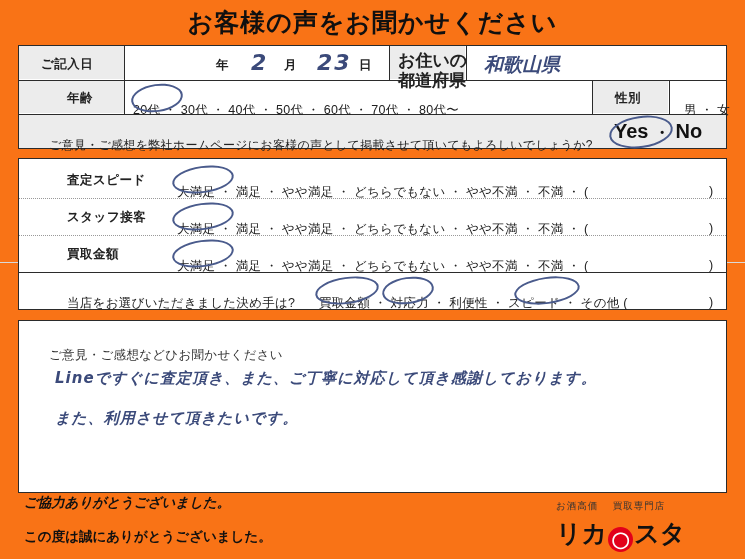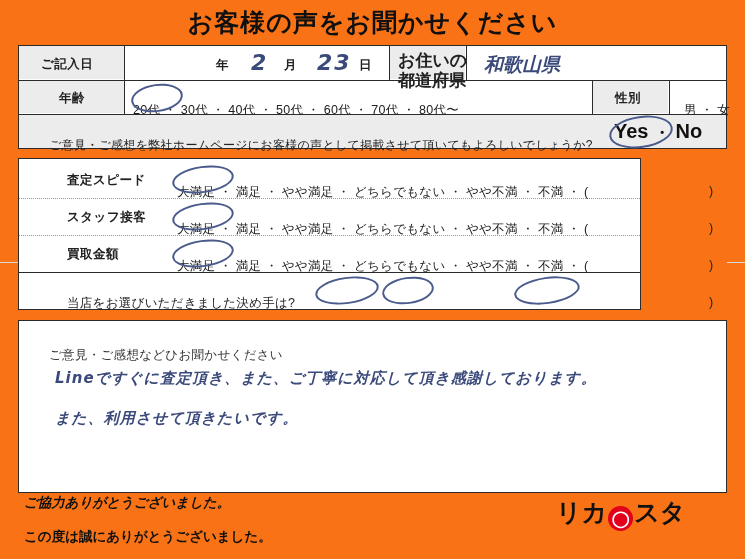--- a/index.html
+++ b/index.html
@@ -22,21 +22,21 @@
   }
 
   
   .block{
     position:absolute;
     border:1px solid #2b2b2b;
     box-sizing:border-box;
     background:#fff;
   }
   #topblock{left:18px;top:45px;width:709px;height:104px;}
-  #midblock{left:18px;top:158px;width:623px;height:152px;text-decoration:underline;}
+  #midblock{left:18px;top:158px;width:709px;height:152px;text-decoration:underline;}
   #commentblock{left:18px;top:320px;width:709px;height:173px;}
 
   .row{position:absolute;left:0;box-sizing:border-box;width:100%;}
   .hline{position:absolute;left:0;width:100%;height:0;border-top:1px solid #2b2b2b;}
   .vline{position:absolute;top:0;width:0;border-left:1px solid #2b2b2b;}
 
   .shade{background:#ececec;}
 
   .lbl{
     font-size:12.5px;font-weight:bold;color:#222;
@@ -122,21 +122,21 @@
     <div class="lbl" style="position:absolute;left:340px;top:11px;">日</div>
 
     <div class="vline" style="left:370px;height:34px;"></div>
     <div class="row shade" style="position:absolute;left:371px;top:0;width:75px;height:33px;"></div>
     <div class="lbl-sm" style="position:absolute;left:379px;top:5px;">お住いの<br>都道府県</div>
     <div class="vline" style="left:447px;height:34px;"></div>
     <div class="hand hand-md" style="position:absolute;left:465px;top:6px;">和歌山県</div>
 
     <div class="row shade" style="position:absolute;left:0;top:35px;width:105px;height:32px;"></div>
     <div class="vline" style="left:105px;top:34px;height:34px;"></div>
-    <div class="lbl" style="position:absolute;left:40px;top:44px;">年齢</div>
+    <div class="lbl" style="position:absolute;left:48px;top:44px;">年齢</div>
 
     <div class="choices" style="position:absolute;left:114px;top:44px;">
       <span>20代</span> ・
       <span>30代</span> ・
       <span>40代</span> ・
       <span>50代</span> ・
       <span>60代</span> ・
       <span>70代</span> ・
       <span>80代〜</span>
     </div>
@@ -200,35 +200,47 @@
       <span>やや満足</span> ・
       <span>どちらでもない</span> ・
       <span>やや不満</span> ・
       <span>不満</span> ・
       <span class="paren">(</span>
     </div>
     <div class="choices" style="position:absolute;left:690px;top:87px;">)</div>
     <div class="pencircle thin" style="left:153px;top:81px;width:58px;height:23px;"></div>
 
     <div class="choices" style="position:absolute;left:48px;top:124px;">当店をお選びいただきました決め手は?</div>
+    <div class="choices" style="position:absolute;left:300px;top:124px;">
+      <span>買取金額</span> ・
+      <span>対応力</span> ・
+      <span>利便性</span> ・
+      <span>スピード</span> ・
+      <span>その他</span>
+      <span class="paren">(</span>
+    </div>
     <div class="choices" style="position:absolute;left:690px;top:124px;">)</div>
 
     <div class="pencircle thin" style="left:296px;top:118px;width:60px;height:23px;"></div>
     <div class="pencircle thin" style="left:363px;top:118px;width:48px;height:23px;"></div>
     <div class="pencircle thin" style="left:495px;top:118px;width:62px;height:23px;"></div>
   </div>
 
   <div class="block" id="commentblock">
     <div class="choices" style="position:absolute;left:30px;top:14px;color:#333;">ご意見・ご感想などひお聞かせください</div>
     <div class="hand hand-sm" style="position:absolute;left:36px;top:48px;letter-spacing:1px;">Lineですぐに査定頂き、また、ご丁寧に対応して頂き感謝しております。</div>
     <div class="hand hand-sm" style="position:absolute;left:36px;top:88px;letter-spacing:1px;">また、利用させて頂きたいです。</div>
   </div>
 
   <div class="thanks" style="top:494px;font-style:italic;">ご協力ありがとうございました。</div>
   <div class="thanks" style="top:528px;">この度は誠にありがとうございました。</div>
 
   <div class="logo">
-    <div class="logo-main" style="margin-top:0;">
+    <div class="logo-top">
+      <span>お酒高価</span>
+      &nbsp;&nbsp;&nbsp;<span>買取専門店</span>
+    </div>
+    <div class="logo-main" style="margin-top:8px;">
       <span>リカ</span><span class="logo-circle">◯</span><span>スタ</span>
     </div>
   </div>
 
 </div>
 
 </body></html>

